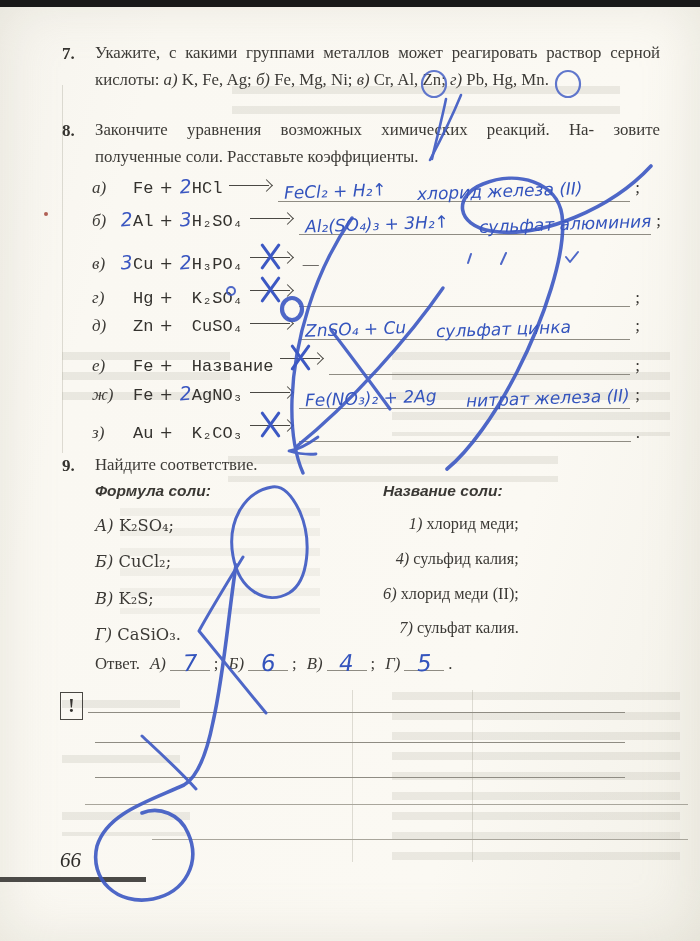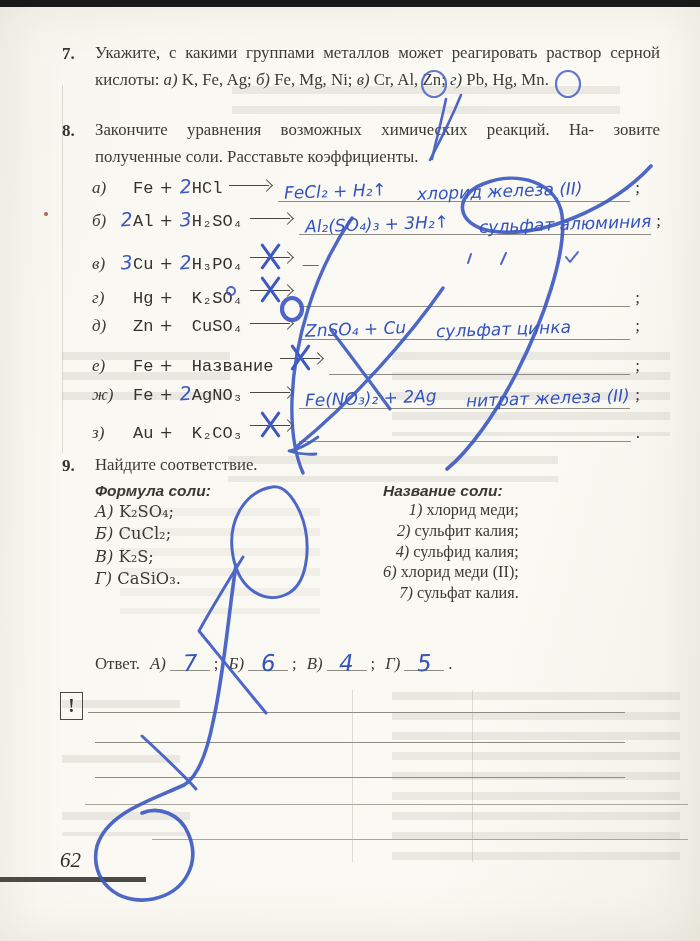--- a/index.html
+++ b/index.html
@@ -35,21 +35,21 @@
   .hw{display:inline-block;font-family:"DejaVu Sans",sans-serif;font-style:italic;
         color:#3454bd;font-size:17px;transform:rotate(-2deg);}
   .af{margin-left:6px;}
   .an{margin-left:30px;}
   .pdash{color:#55534e;font-size:16px;margin:0 4px;}
   .eqend{font-size:17px;margin-left:5px;color:#34322e;}
   
   .colhdr{position:absolute;font-family:"Liberation Sans",sans-serif;font-weight:bold;
         font-style:italic;font-size:15.5px;color:#3a3834;}
   .collist{position:absolute;font-size:16.3px;color:#3c3a36;}
-  .collist div{white-space:nowrap;}
+  .collist div{white-space:nowrap;margin-top:14px;}
   .flist div{line-height:22.4px;}
   .nlist div{line-height:20.8px;}
   .fform{font-family:"DejaVu Serif",serif;}
   
   .answer-row{position:absolute;left:95px;top:648px;font-size:16.8px;display:flex;align-items:baseline;}
   .ansseg{display:inline-block;width:40px;border-bottom:1.2px solid #8f8c83;text-align:center;
         margin:0 4px;height:22px;}
   .ansval{font-size:23px;position:relative;top:2px;}
   .ans-part-label{font-style:italic;margin-left:10px;}
   
@@ -216,21 +216,20 @@
   <div class="collist flist fform" style="left:95px;top:501px;">
     <div><span class="it">А)</span> <span>K₂SO₄;</span></div>
     <div><span class="it">Б)</span> <span>CuCl₂;</span></div>
     <div><span class="it">В)</span> <span>K₂S;</span></div>
     <div><span class="it">Г)</span> <span>CaSiO₃.</span></div>
   </div>
 
   <div class="colhdr" style="left:383px;top:482px;">Название соли:</div>
   <div class="collist nlist" style="left:383px;top:500px;text-align:right;">
     <div><span class="it">1)</span> <span>хлорид меди;</span></div>
-    <div><span class="it">2)</span> <span>сульфит калия;</span></div>
     <div><span class="it">4)</span> <span>сульфид калия;</span></div>
     <div><span class="it">6)</span> <span>хлорид меди (II);</span></div>
     <div><span class="it">7)</span> <span>сульфат калия.</span></div>
   </div>
 
   <div class="answer-row">
     <span>Ответ.</span>
     <span class="ans-part-label">А)</span>
     <span class="ansseg"><span class="hw ansval">7</span></span>
     <span>;</span>
@@ -247,21 +246,21 @@
 
   <div class="note-box">
       <span>!</span>
     </div>
   <div class="rule" style="left:88px;top:712px;width:537px;"></div>
   <div class="rule" style="left:95px;top:742px;width:530px;"></div>
   <div class="rule" style="left:95px;top:777px;width:530px;"></div>
   <div class="rule-light" style="left:85px;top:804px;width:603px;"></div>
   <div class="rule-light" style="left:152px;top:839px;width:536px;"></div>
 
-  <div class="pageno">62</div>
+  <div class="pageno">66</div>
   <div class="pagebar"></div>
 
   <svg class="scribbles" width="700" height="941" viewBox="0 0 700 941">
     <g stroke="#3c58c3" fill="none" stroke-linecap="round" stroke-linejoin="round" opacity="0.9">
 
       <ellipse cx="434" cy="84" rx="12" ry="13" stroke-width="2.2" stroke="#5069c8"></ellipse>
       <ellipse cx="568" cy="84" rx="12" ry="13" stroke-width="2.2" stroke="#5069c8"></ellipse>
 
       <path d="M461,95 C452,117 440,141 430,160" stroke-width="2.6"></path>
       <path d="M446,99 C442,119 436,141 432,159" stroke-width="2.6"></path>

